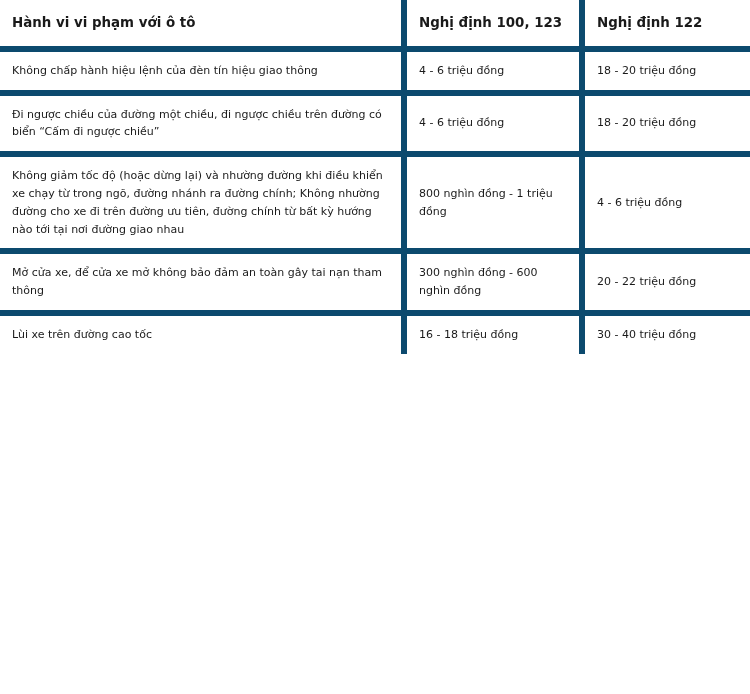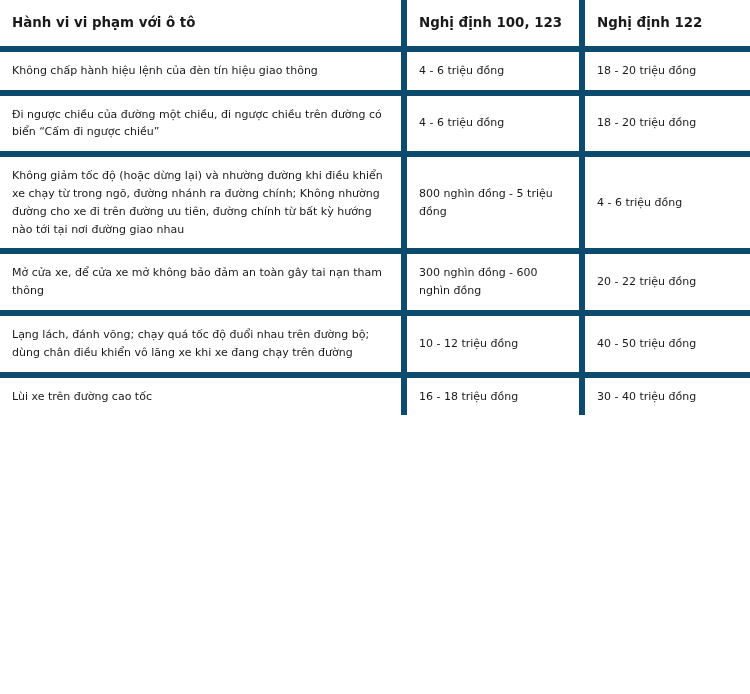--- a/index.html
+++ b/index.html
@@ -87,32 +87,27 @@
         <td>4 - 6 triệu đồng</td>
         <td>18 - 20 triệu đồng</td>
       </tr>
       <tr>
         <td class="desc-cell">Đi ngược chiều của đường một chiều, đi ngược chiều trên đường có biển “Cấm đi ngược chiều”</td>
         <td>4 - 6 triệu đồng</td>
         <td>18 - 20 triệu đồng</td>
       </tr>
       <tr>
         <td class="desc-cell">Không giảm tốc độ (hoặc dừng lại) và nhường đường khi điều khiển xe chạy từ trong ngõ, đường nhánh ra đường chính; Không nhường đường cho xe đi trên đường ưu tiên, đường chính từ bất kỳ hướng nào tới tại nơi đường giao nhau</td>
-        <td>800 nghìn đồng - 5 triệu đồng</td>
+        <td>800 nghìn đồng - 1 triệu đồng</td>
         <td>4 - 6 triệu đồng</td>
       </tr>
       <tr>
         <td class="desc-cell">Mở cửa xe, để cửa xe mở không bảo đảm an toàn gây tai nạn tham thông</td>
         <td>300 nghìn đồng - 600 nghìn đồng</td>
         <td>20 - 22 triệu đồng</td>
-      </tr>
-      <tr>
-        <td class="desc-cell">Lạng lách, đánh võng; chạy quá tốc độ đuổi nhau trên đường bộ; dùng chân điều khiển vô lăng xe khi xe đang chạy trên đường</td>
-        <td>10 - 12 triệu đồng</td>
-        <td>40 - 50 triệu đồng</td>
       </tr>
       <tr>
         <td class="desc-cell">Lùi xe trên đường cao tốc</td>
         <td>16 - 18 triệu đồng</td>
         <td>30 - 40 triệu đồng</td>
       </tr>
     </tbody>
   </table>
 </div>
 

